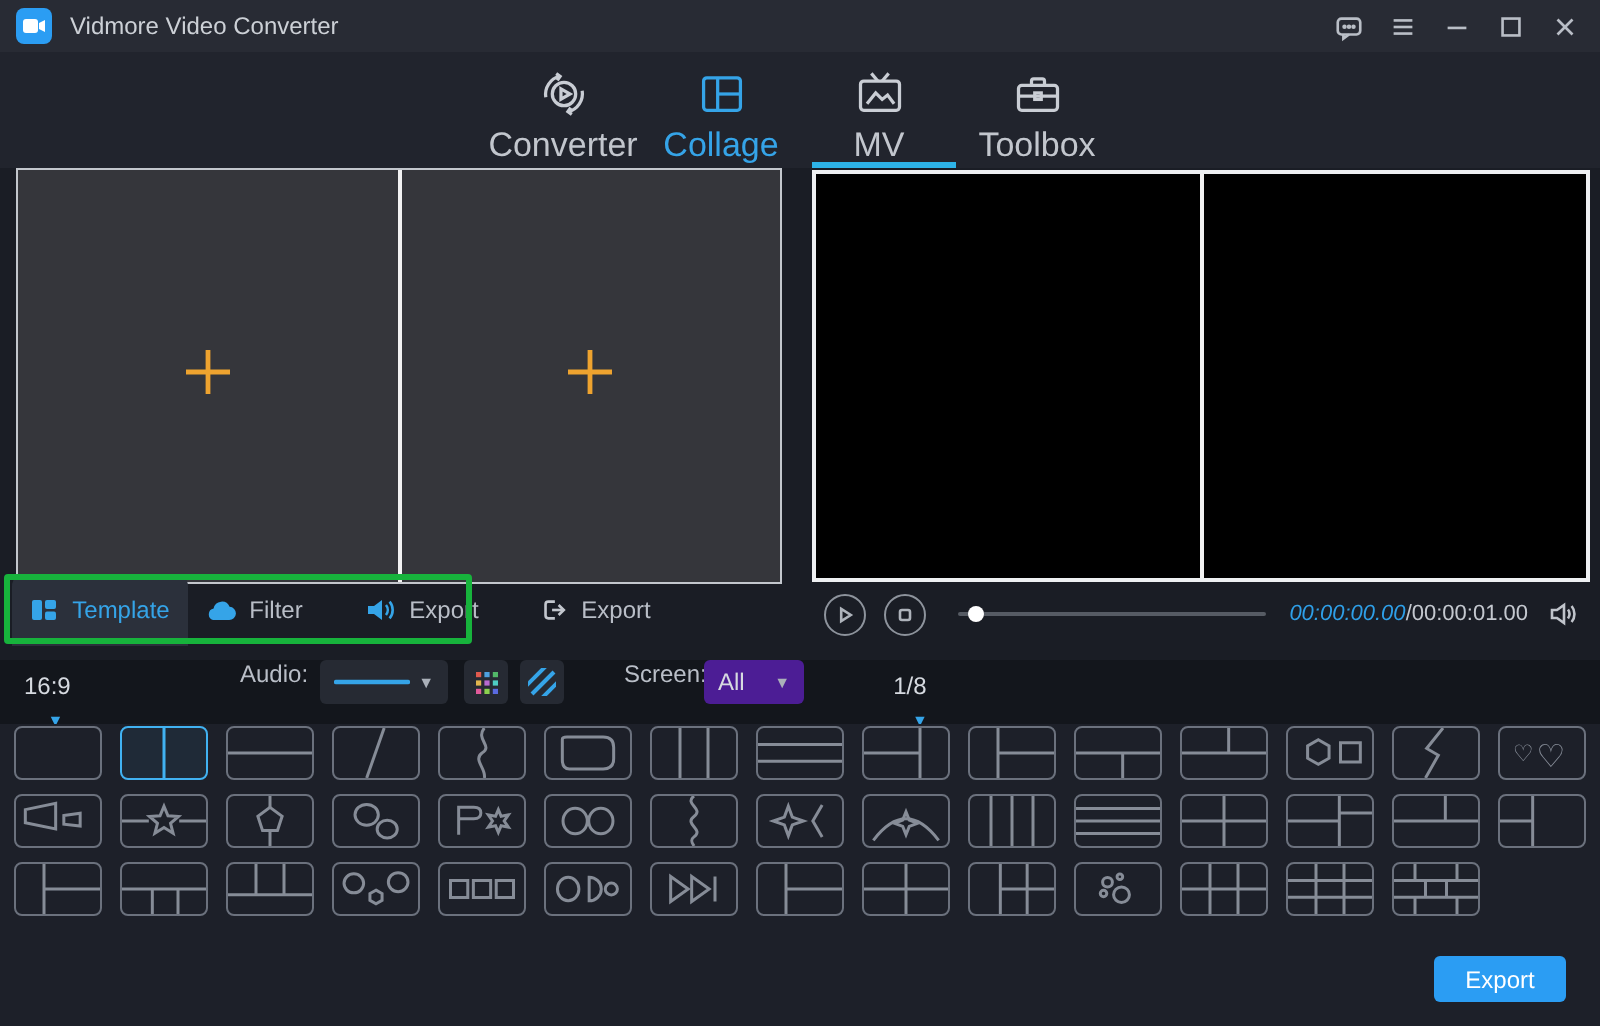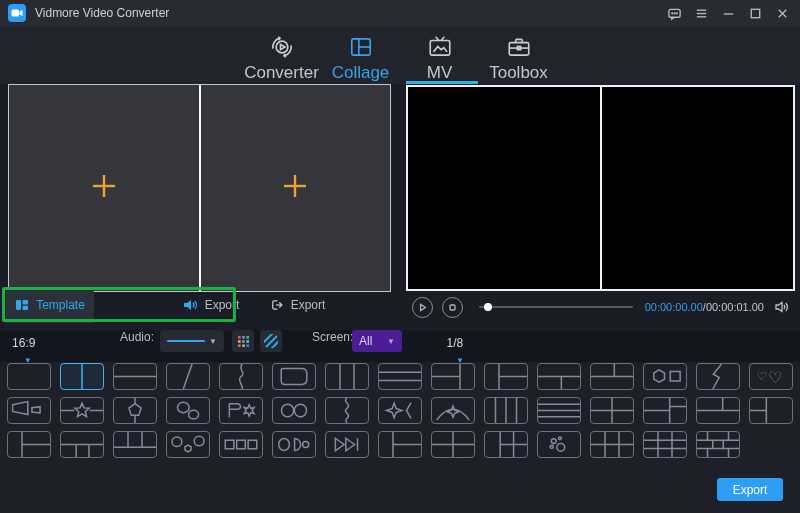--- a/index.html
+++ b/index.html
@@ -43,21 +43,21 @@
   .ptab.selected .plabel { color:#35a4e8; }
   .annotation-box { position:absolute; left:2px; top:0px; width:234px; height:35px; border:3px solid #17b33c; border-radius:2px; pointer-events:none; z-index:20; }
 
   
   .playback { position:absolute; left:406px; top:292px; width:392px; height:30px; display:flex; align-items:center; }
   .pb-btn { width:21px; height:21px; border:1.4px solid #8d939c; border-radius:50%; display:flex; align-items:center; justify-content:center; }
   .pb-btn svg { stroke:#aeb3bb; fill:none; stroke-width:1.3; }
   .slider { position:relative; flex:1; height:2px; background:#565b64; margin:0 12px 0 16px; border-radius:1px; }
   .slider .dot { position:absolute; left:3%; top:-3px; width:8px; height:8px; border-radius:50%; background:#ffffff; }
   .time { font-size:11px; white-space:nowrap; }
-  .time .cur { color:#2e9fe8; }
+  .time .cur { color:#2e9fe8;font-style:italic; }
   .time .sep, .time .tot { color:#c4c8cf; }
   .vol { margin:0 8px 0 10px; display:flex; align-items:center; }
   .vol svg { stroke:#c0c4cb; fill:none; stroke-width:1.3; }
 
   
   .toolbar { position:absolute; left:0; top:330px; width:800px; height:33px; background:#13161c; }
   .toolbar .titem { position:absolute; top:0; height:33px; display:flex; align-items:center; gap:6px;flex-direction:column; }
   .tlabel { font-size:12px; color:#b9bec7; }
   .tvalue { font-size:12px; color:#d6dae0; }
   .arrow-blue { color:#35a4e8; font-size:8px; }
@@ -206,20 +206,26 @@
   <div class="panel-tabs">
     <div class="ptab selected" style="left:6px; width:88px;">
       <svg width="14" height="14" viewBox="0 0 14 14">
           <g fill="#35a4e8">
             <rect x="1" y="2" width="5" height="10" rx="1"></rect>
             <rect x="7.5" y="2" width="5.5" height="4.5" rx="1"></rect>
             <rect x="7.5" y="7.8" width="5.5" height="4.2" rx="1"></rect>
           </g>
         </svg>
       <span class="plabel">Template</span>
+    </div>
+    <div class="ptab" style="left:96px; width:62px;">
+      <svg width="15" height="13" viewBox="0 0 15 13">
+          <path d="M3.5 11 A3 3 0 0 1 3.8 5.2 A4.2 4.2 0 0 1 11.8 4.4 A3.3 3.3 0 0 1 11.5 11 Z" fill="#35a4e8"></path>
+        </svg>
+      <span class="plabel">Filter</span>
     </div>
     <div class="ptab" style="left:180px; width:62px;">
       <svg width="15" height="14" viewBox="0 0 15 14">
           <polygon points="1,5 4,5 8,2 8,12 4,9 1,9" fill="#35a4e8"></polygon>
           <path d="M10 4.5 A4 4 0 0 1 10 9.5" stroke="#35a4e8" fill="none" stroke-width="1.3"></path>
           <path d="M11.8 2.8 A6.5 6.5 0 0 1 11.8 11.2" stroke="#35a4e8" fill="none" stroke-width="1.3"></path>
         </svg>
       <span class="plabel">Export</span>
     </div>
     <div class="ptab" style="left:262px; width:70px;">

